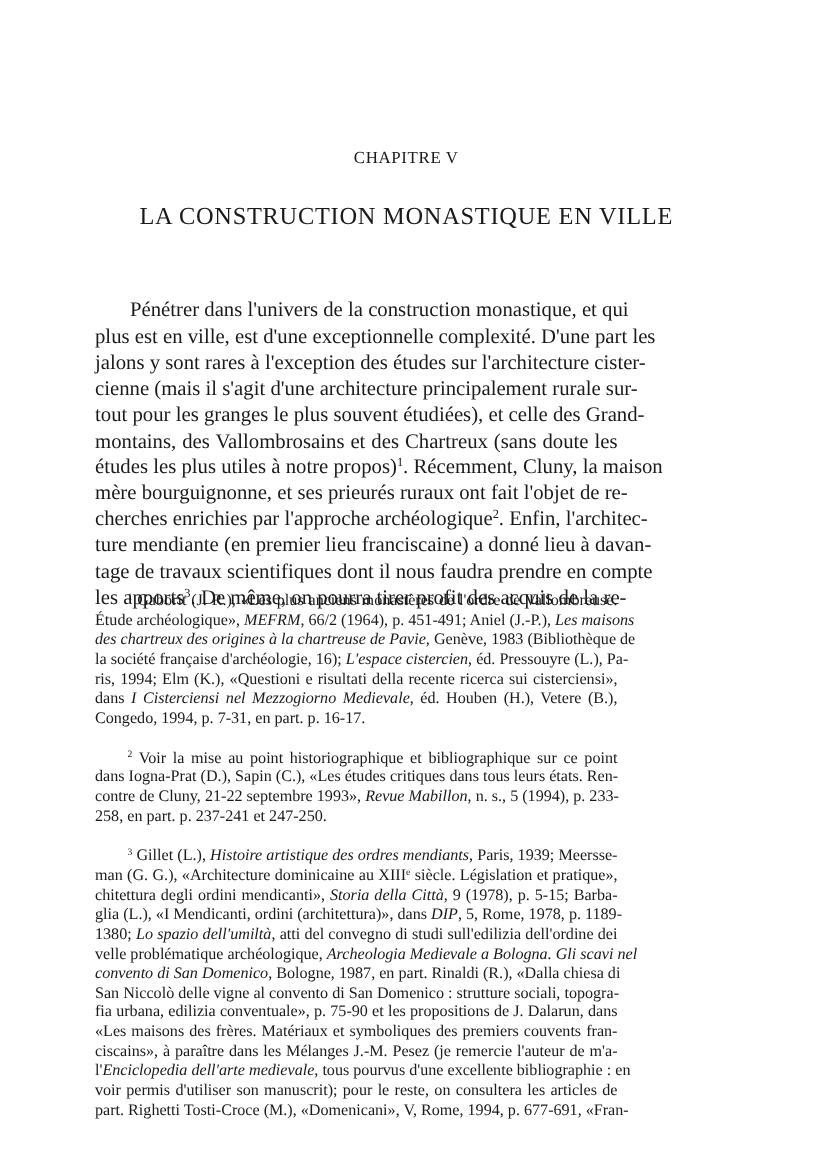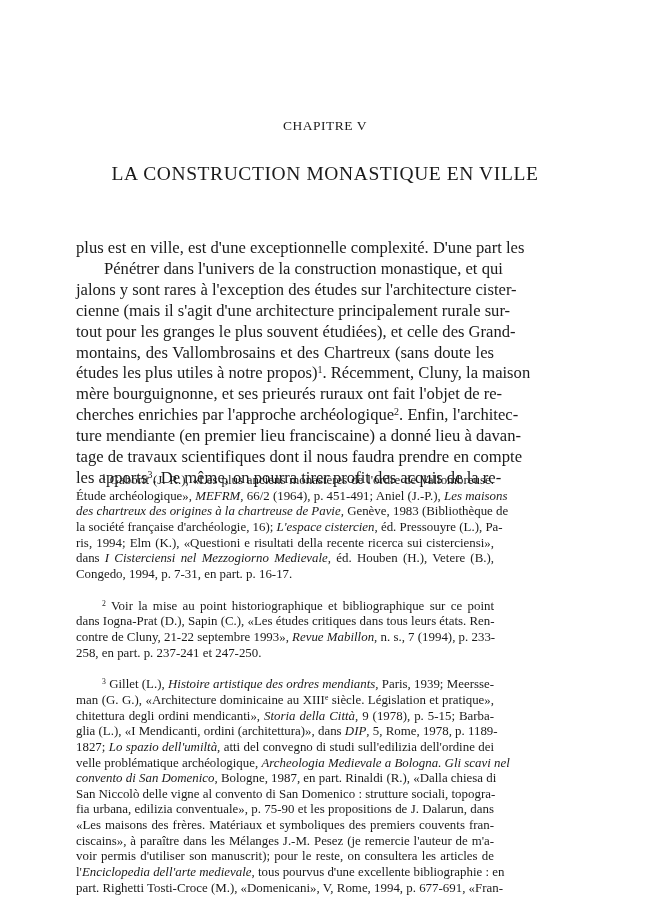--- a/index.html
+++ b/index.html
@@ -24,22 +24,22 @@
 </style>
 </head>
 <body>
 
 <div class="page">
 
   <div class="chapter-label">CHAPITRE V</div>
   <div class="chapter-title">LA CONSTRUCTION MONASTIQUE EN VILLE</div>
 
   <div class="body-text">
+    <span class="ln indent">Pénétrer dans l'univers de la construction monastique, et qui</span>
     <span class="ln">plus est en ville, est d'une exceptionnelle complexité. D'une part les</span>
-    <span class="ln indent">Pénétrer dans l'univers de la construction monastique, et qui</span>
     <span class="ln">jalons y sont rares à l'exception des études sur l'architecture cister-</span>
     <span class="ln">cienne (mais il s'agit d'une architecture principalement rurale sur-</span>
     <span class="ln">tout pour les granges le plus souvent étudiées), et celle des Grand-</span>
     <span class="ln">montains, des Vallombrosains et des Chartreux (sans doute les</span>
     <span class="ln"><span>études les plus utiles à notre propos)</span><sup>1</sup><span>. Récemment, Cluny, la maison</span></span>
     <span class="ln">mère bourguignonne, et ses prieurés ruraux ont fait l'objet de re-</span>
     <span class="ln"><span>cherches enrichies par l'approche archéologique</span><sup>2</sup><span>. Enfin, l'architec-</span></span>
     <span class="ln">ture mendiante (en premier lieu franciscaine) a donné lieu à davan-</span>
     <span class="ln">tage de travaux scientifiques dont il nous faudra prendre en compte</span>
     <span class="ln"><span>les apports</span><sup>3</sup><span>. De même, on pourra tirer profit des acquis de la re-</span></span>
@@ -50,32 +50,32 @@
     <span class="ln indent"><sup>1</sup> <span>Gaborit (J. R.), «Les plus anciens monastères de l'ordre de Vallombreuse.</span></span>
     <span class="ln"><span>Étude archéologique», </span><i>MEFRM</i><span>, 66/2 (1964), p. 451-491; Aniel (J.-P.), </span><i>Les maisons</i></span>
     <span class="ln"><i>des chartreux des origines à la chartreuse de Pavie,</i><span> Genève, 1983 (Bibliothèque de</span></span>
     <span class="ln"><span>la société française d'archéologie, 16); </span><i>L'espace cistercien</i><span>, éd. Pressouyre (L.), Pa-</span></span>
     <span class="ln">ris, 1994; Elm (K.), «Questioni e risultati della recente ricerca sui cisterciensi»,</span>
     <span class="ln"><span>dans </span><i>I Cisterciensi nel Mezzogiorno Medievale</i><span>, éd. Houben (H.), Vetere (B.),</span></span>
     <span class="ln last">Congedo, 1994, p. 7-31, en part. p. 16-17.</span>
 
     <span class="ln indent"><sup>2</sup> <span>Voir la mise au point historiographique et bibliographique sur ce point</span></span>
     <span class="ln">dans Iogna-Prat (D.), Sapin (C.), «Les études critiques dans tous leurs états. Ren-</span>
-    <span class="ln"><span>contre de Cluny, 21-22 septembre 1993», </span><i>Revue Mabillon</i><span>, n. s., 7 (1994), p. 233-</span></span>
+    <span class="ln"><span>contre de Cluny, 21-22 septembre 1993», </span><i>Revue Mabillon</i><span>, n. s., 5 (1994), p. 233-</span></span>
     <span class="ln last">258, en part. p. 237-241 et 247-250.</span>
 
     <span class="ln indent"><sup>3</sup> <span>Gillet (L.), </span><i>Histoire artistique des ordres mendiants</i><span>, Paris, 1939; Meersse-</span></span>
     <span class="ln"><span>man (G. G.), «Architecture dominicaine au XIII</span><sup>e</sup><span> siècle. Législation et pratique»,</span></span>
     <span class="ln"><span>chitettura degli ordini mendicanti», </span><i>Storia della Città</i><span>, 9 (1978), p. 5-15; Barba-</span></span>
     <span class="ln"><span>glia (L.), «I Mendicanti, ordini (architettura)», dans </span><i>DIP</i><span>, 5, Rome, 1978, p. 1189-</span></span>
-    <span class="ln"><span>1827; </span><i>Lo spazio dell'umiltà</i><span>, atti del convegno di studi sull'edilizia dell'ordine dei</span></span>
+    <span class="ln"><span>1380; </span><i>Lo spazio dell'umiltà</i><span>, atti del convegno di studi sull'edilizia dell'ordine dei</span></span>
     <span class="ln"><span>velle problématique archéologique, </span><i>Archeologia Medievale a Bologna. Gli scavi nel</i></span>
     <span class="ln"><i>convento di San Domenico</i><span>, Bologne, 1987, en part. Rinaldi (R.), «Dalla chiesa di</span></span>
     <span class="ln">San Niccolò delle vigne al convento di San Domenico : strutture sociali, topogra-</span>
     <span class="ln">fia urbana, edilizia conventuale», p. 75-90 et les propositions de J. Dalarun, dans</span>
     <span class="ln">«Les maisons des frères. Matériaux et symboliques des premiers couvents fran-</span>
     <span class="ln">ciscains», à paraître dans les Mélanges J.-M. Pesez (je remercie l'auteur de m'a-</span>
+    <span class="ln"><span>l'</span><i>Enciclopedia dell'arte medievale</i><span>, tous pourvus d'une excellente bibliographie : en</span></span>
     <span class="ln">voir permis d'utiliser son manuscrit); pour le reste, on consultera les articles de</span>
-    <span class="ln"><span>l'</span><i>Enciclopedia dell'arte medievale</i><span>, tous pourvus d'une excellente bibliographie : en</span></span>
     <span class="ln">part. Righetti Tosti-Croce (M.), «Domenicani», V, Rome, 1994, p. 677-691, «Fran-</span>
   </div>
 
 </div>
 
 </body></html>

